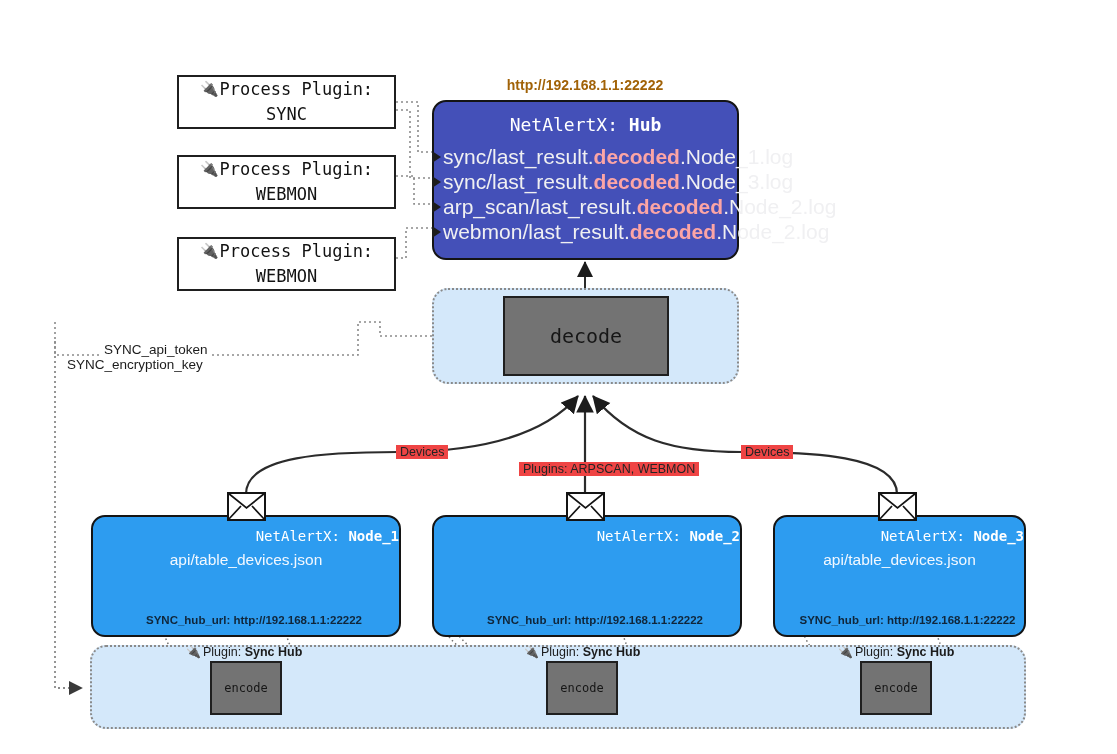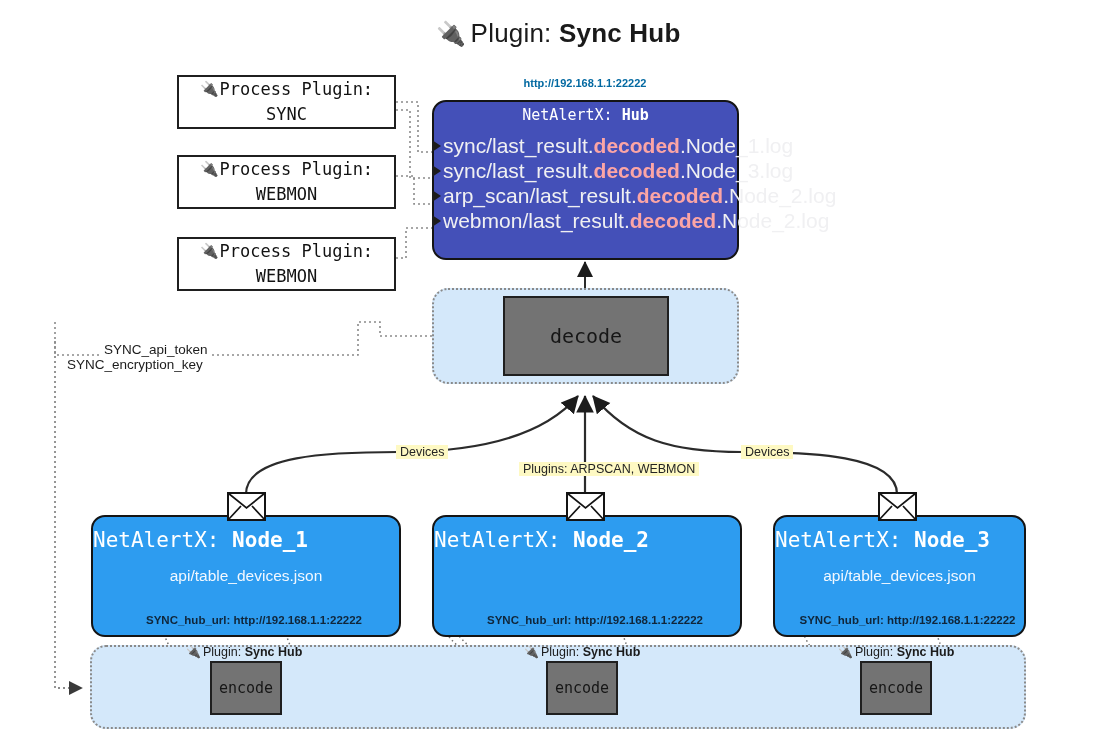--- a/index.html
+++ b/index.html
@@ -49,40 +49,40 @@
     background:#4450b8;
     border:2px solid #141414;
     border-radius:14px;
     box-sizing:border-box;
     z-index:20;
     color:#ffffff;
   }
   .hub .hubtitle{
     text-align:center;
     font-family:"DejaVu Sans Mono","Liberation Mono",monospace;
-    font-size:15px;margin-top:4px;white-space:nowrap;
+    font-size:18px;margin-top:12px;white-space:nowrap;
   }
   .hub .hubtitle b{font-weight:700;}
   .hub .loglist{margin-top:9px;}
   .hub .logline{
     display:flex;align-items:center;
     font-size:21px;color:#f0f0f2;
     height:25px;white-space:nowrap;padding-left:2px;
   }
   .hub .logline .tri{
     width:0;height:0;flex:0 0 auto;
     border-left:9px solid #1c1c1c;
     border-top:6px solid transparent;
     border-bottom:6px solid transparent;
     margin-right:2px;margin-left:-4px;
   }
   .hub .logline b{font-weight:700;color:#fca5a5;}
   .huburl{
     position:absolute;text-align:center;
-    font-size:11px;color:#0369a1;font-weight:600;
+    font-size:14px;color:#a16207;font-weight:600;
     white-space:nowrap;z-index:20;
   }
 
   
   .bluebox{
     position:absolute;
     background:#d4e8fa;
     border:2px dotted #8a8a8a;
     border-radius:16px;
     box-sizing:border-box;
@@ -94,56 +94,56 @@
     position:absolute;
     background:#737373;
     border:2px solid #1f1f1f;
     box-sizing:border-box;
     display:flex;align-items:center;justify-content:center;
     font-family:"DejaVu Sans Mono","Liberation Mono",monospace;
     color:#161616;
     z-index:20;
   }
   .wbox.decode{font-size:20px;}
-  .wbox.encode{font-size:15px;}
+  .wbox.encode{font-size:12px;}
 
   
   .node{
     position:absolute;
     background:#2d9cf0;
     border:2px solid #141414;
     border-radius:14px;
     box-sizing:border-box;
     color:#ffffff;
     z-index:20;
   }
   .node .ntitle{
-    text-align:left;
+    text-align:right;
     font-family:"DejaVu Sans Mono","Liberation Mono",monospace;
-    font-size:21px;margin-top:11px;white-space:nowrap;
+    font-size:14px;margin-top:11px;white-space:nowrap;
   }
   .node .ntitle b{font-weight:700;}
-  .node .nlines{margin-top:10px;text-align:center;}
+  .node .nlines{margin-top:2px;text-align:center;}
   .node .nline{
     font-size:15.5px;color:#f2f8ff;height:27px;
     line-height:27px;white-space:nowrap;
   }
   .node .nurl{
     position:absolute;left:8px;bottom:9px;width:100%;
     text-align:center;font-size:11.5px;color:#10263a;
     font-weight:600;white-space:nowrap;
   }
 
   
   .env{position:absolute;z-index:25;}
 
   
   .flabel{
     position:absolute;font-size:12.5px;color:#242424;
-    background:#fef9c3;padding:0 4px;white-space:nowrap;z-index:22;
+    background:#ef4444;padding:0 4px;white-space:nowrap;z-index:22;
   }
 
   
   .pcap{
     position:absolute;font-size:12.5px;color:#1b1b1b;
     white-space:nowrap;z-index:24;display:flex;align-items:center;
   }
   .pcap .plug{font-size:12px;margin-right:2px;}
   .pcap b{font-weight:700;}
 
@@ -190,24 +190,20 @@
     <path d="M282,688 C300,686 300,640 262,600 C252,570 248,535 246,520" fill="none" stroke="#6e6e6e" stroke-width="1.5" stroke-dasharray="1.5,3" marker-end="url(#arrowDot)"></path>
 
     <path d="M438,572 C420,600 470,670 548,688" fill="none" stroke="#6e6e6e" stroke-width="1.5" stroke-dasharray="1.5,3" marker-end="url(#arrowDot)"></path>
     <path d="M436,600 C428,630 480,676 548,690" fill="none" stroke="#6e6e6e" stroke-width="1.5" stroke-dasharray="1.5,3" marker-end="url(#arrowDot)"></path>
     <path d="M618,688 C636,684 636,640 600,600 C592,570 588,535 586,520" fill="none" stroke="#6e6e6e" stroke-width="1.5" stroke-dasharray="1.5,3" marker-end="url(#arrowDot)"></path>
 
     <path d="M808,572 C786,600 796,660 862,688" fill="none" stroke="#6e6e6e" stroke-width="1.5" stroke-dasharray="1.5,3" marker-end="url(#arrowDot)"></path>
     <path d="M932,688 C950,684 950,640 914,600 C906,570 900,535 898,520" fill="none" stroke="#6e6e6e" stroke-width="1.5" stroke-dasharray="1.5,3" marker-end="url(#arrowDot)"></path>
   </svg>
 
-  <div class="title">
-    <span class="plug">🔌</span><span class="lbl">Plugin:</span>
-    <span class="val">Sync Hub</span>
-  </div>
 
   <div class="pbox" style="left:177px;top:75px;width:219px;height:54px;">
     <div class="r1">
         <span class="plug">🔌</span>
         <span>Process Plugin:</span>
       </div>
     <div class="r2">SYNC</div>
   </div>
 
   <div class="pbox" style="left:177px;top:155px;width:219px;height:54px;">

